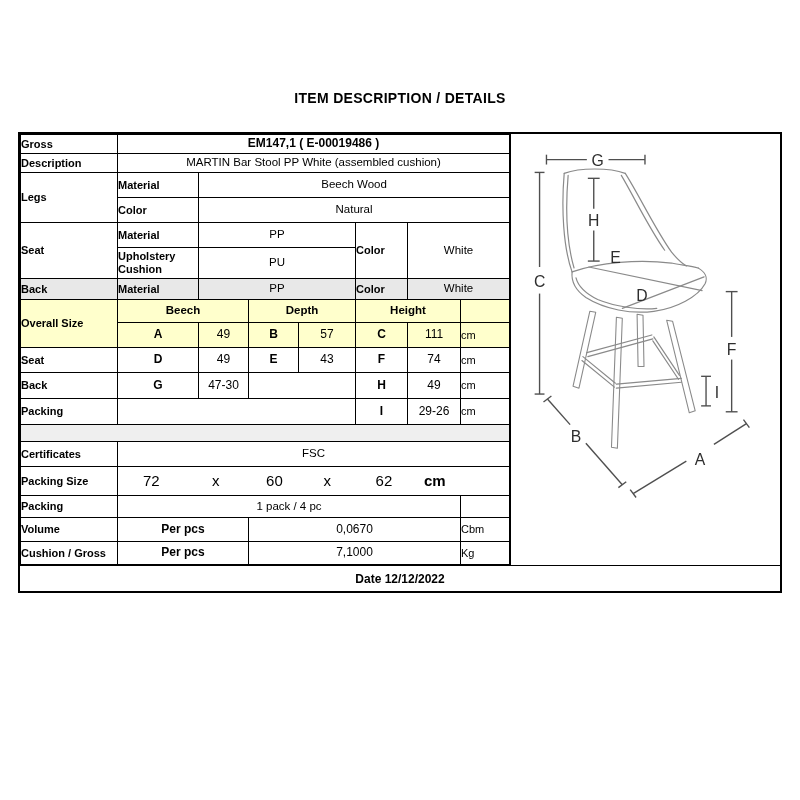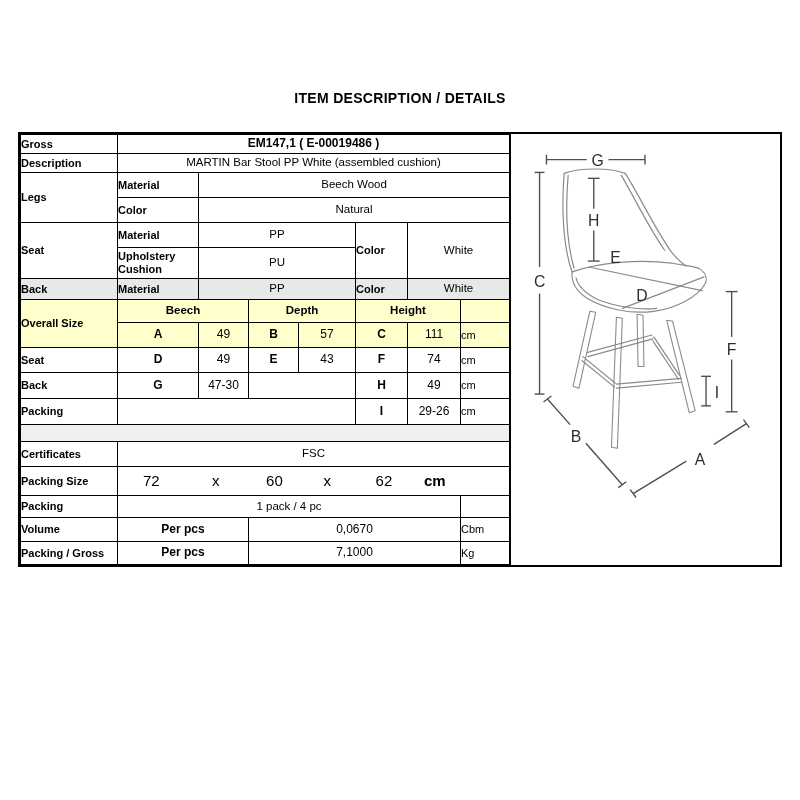--- a/index.html
+++ b/index.html
@@ -196,21 +196,21 @@
           </tr>
 
           <tr style="height:24px">
             <td class="lbl">Volume</td>
             <td class="perpcs" colspan="2">Per pcs</td>
             <td class="num" colspan="4">0,0670</td>
             <td class="unit">Cbm</td>
           </tr>
 
           <tr style="height:23px">
-            <td class="lbl">Packing / Gross</td>
+            <td class="lbl">Cushion / Gross</td>
             <td class="perpcs" colspan="2">Per pcs</td>
             <td class="num" colspan="4">7,1000</td>
             <td class="unit">Kg</td>
           </tr>
         </tbody>
       </table>
 
       <div class="drawing-panel">
         <div class="drawing-canvas">
           <svg width="100%" height="100%" viewBox="0 0 273 391" preserveAspectRatio="xMidYMin meet">
@@ -298,14 +298,17 @@
               <text class="dimlabel" x="192" y="336" text-anchor="middle">A</text>
             </g>
 
             <text class="dimlabel" x="106" y="131" text-anchor="middle">E</text>
             <text class="dimlabel" x="133" y="170" text-anchor="middle">D</text>
           </svg>
         </div>
       </div>
     </div>
 
+    <div class="date-bar">
+      <span>Date 12/12/2022</span>
+    </div>
   </div>
 </div>
 
 </body></html>

